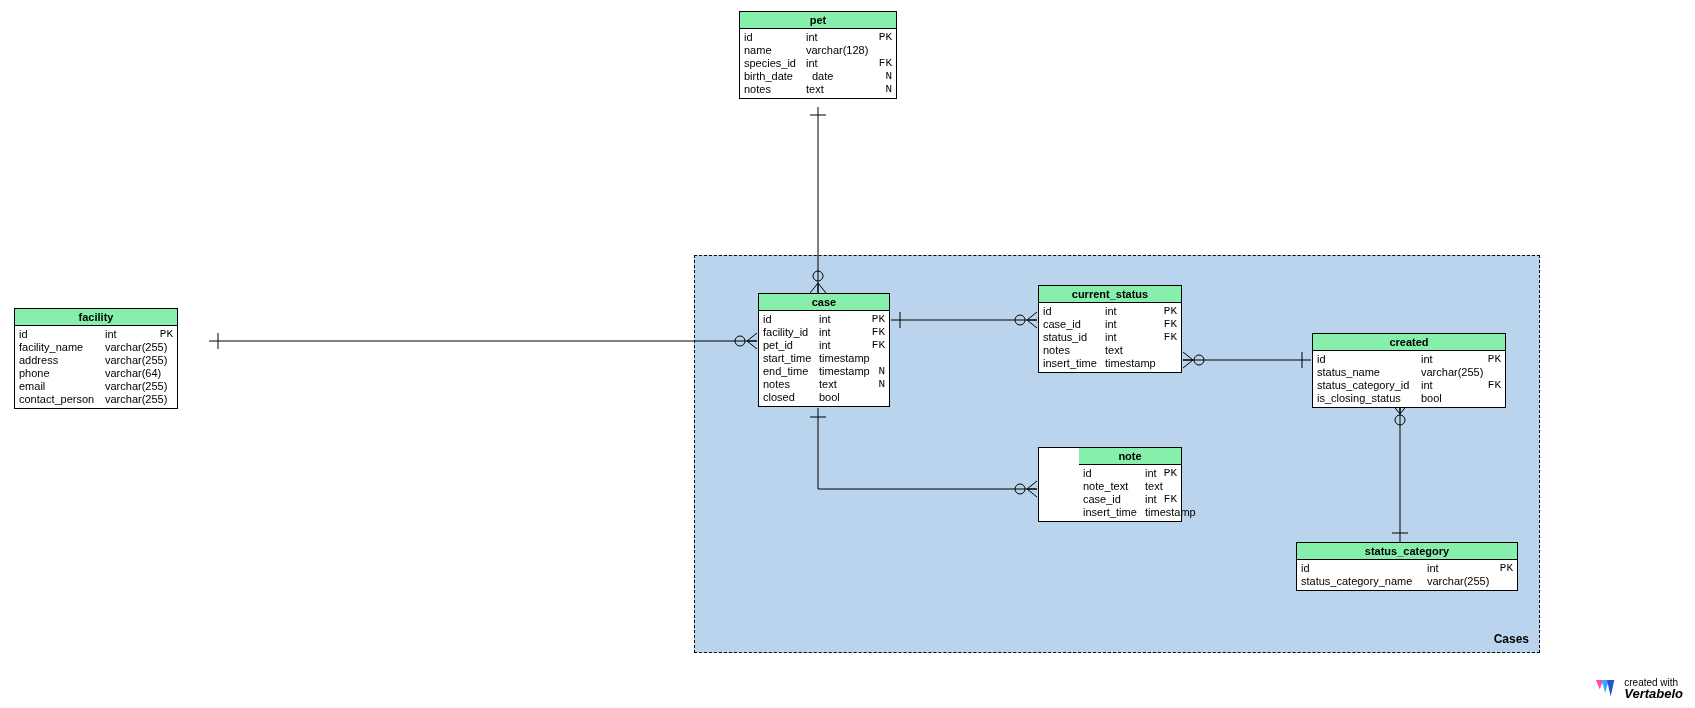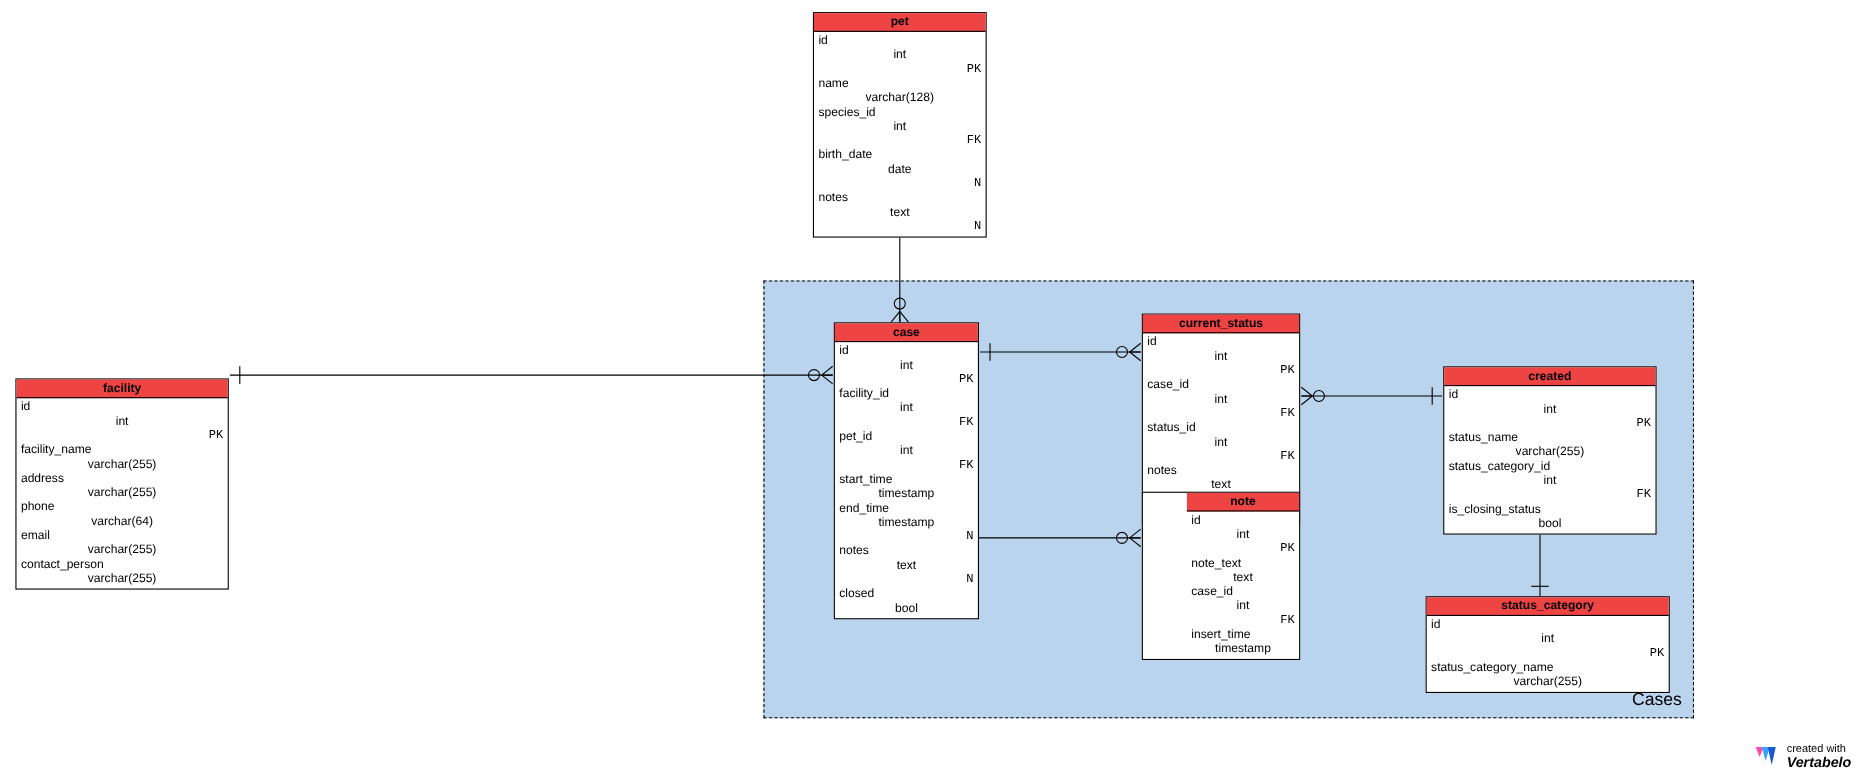--- a/index.html
+++ b/index.html
@@ -20,45 +20,44 @@
   }
   .region {
     position: absolute;
     background: #b9d4ec;
     border: 1.5px dashed #000;
   }
   .region-label {
     position: absolute;
     right: 10px;
     bottom: 6px;
-    font-weight: normal;
-    font-size: 16px;
+    font-weight: bold;
+    font-size: 12px;
     margin-top: 35px;
   }
   .entity {
     position: absolute;
     background: #fff;
     border: 1px solid #000;
   }
   .entity .title {
-    background: #ef4444;
+    background: #86efac;
     border-bottom: 1px solid #000;
     text-align: center;
     font-weight: bold;
     padding: 2px 4px;
     font-size: 11px;
   }
   .entity .body {
     padding: 2px 4px;
   }
   .row {
     display: flex;
     white-space: nowrap;
     line-height: 13px;
-    flex-direction: column;
   }
   .row .c1 { flex: 0 0 auto; }
   .row .c2 { flex: 0 0 auto; text-align: center; }
   .row .c3 { flex: 1 1 auto; text-align: right; padding-left: 6px; font-family: Liberation Mono, monospace; }
   .watermark {
     position: absolute;
     right: 12px;
     bottom: 8px;
     text-align: left;
     font-size: 10px;
@@ -164,21 +163,21 @@
         <span class="c3">N</span>
       </div>
     <div class="row">
         <span class="c1" style="width:62px">notes</span>
         <span class="c2">text</span>
         <span class="c3">N</span>
       </div>
   </div>
 </div>
 
-<div class="entity" style="left:14px; top:308px; width:194px;margin-top:36px;">
+<div class="entity" style="left:14px; top:308px; width:164px;">
   <div class="title">facility</div>
   <div class="body">
     <div class="row">
         <span class="c1" style="width:86px">id</span>
         <span class="c2">int</span>
         <span class="c3">PK</span>
       </div>
     <div class="row">
         <span class="c1" style="width:86px">facility_name</span>
         <span class="c2">varchar(255)</span>

